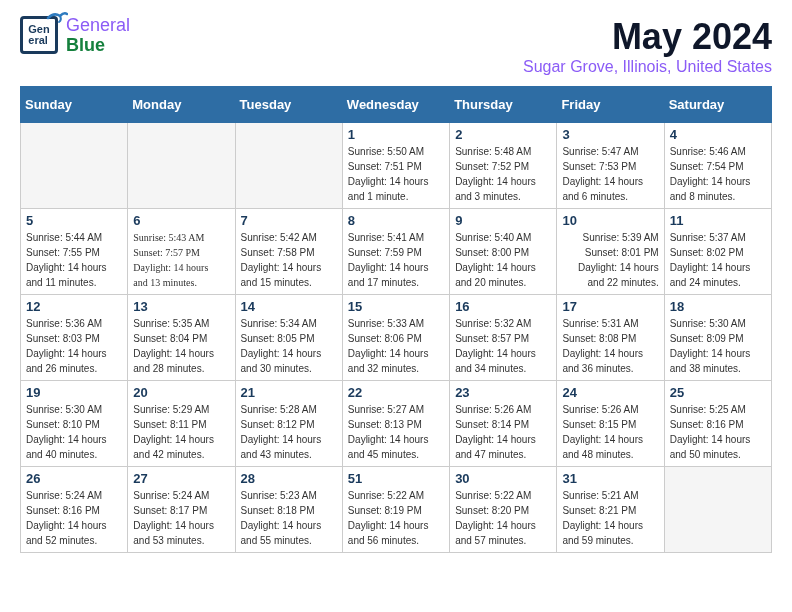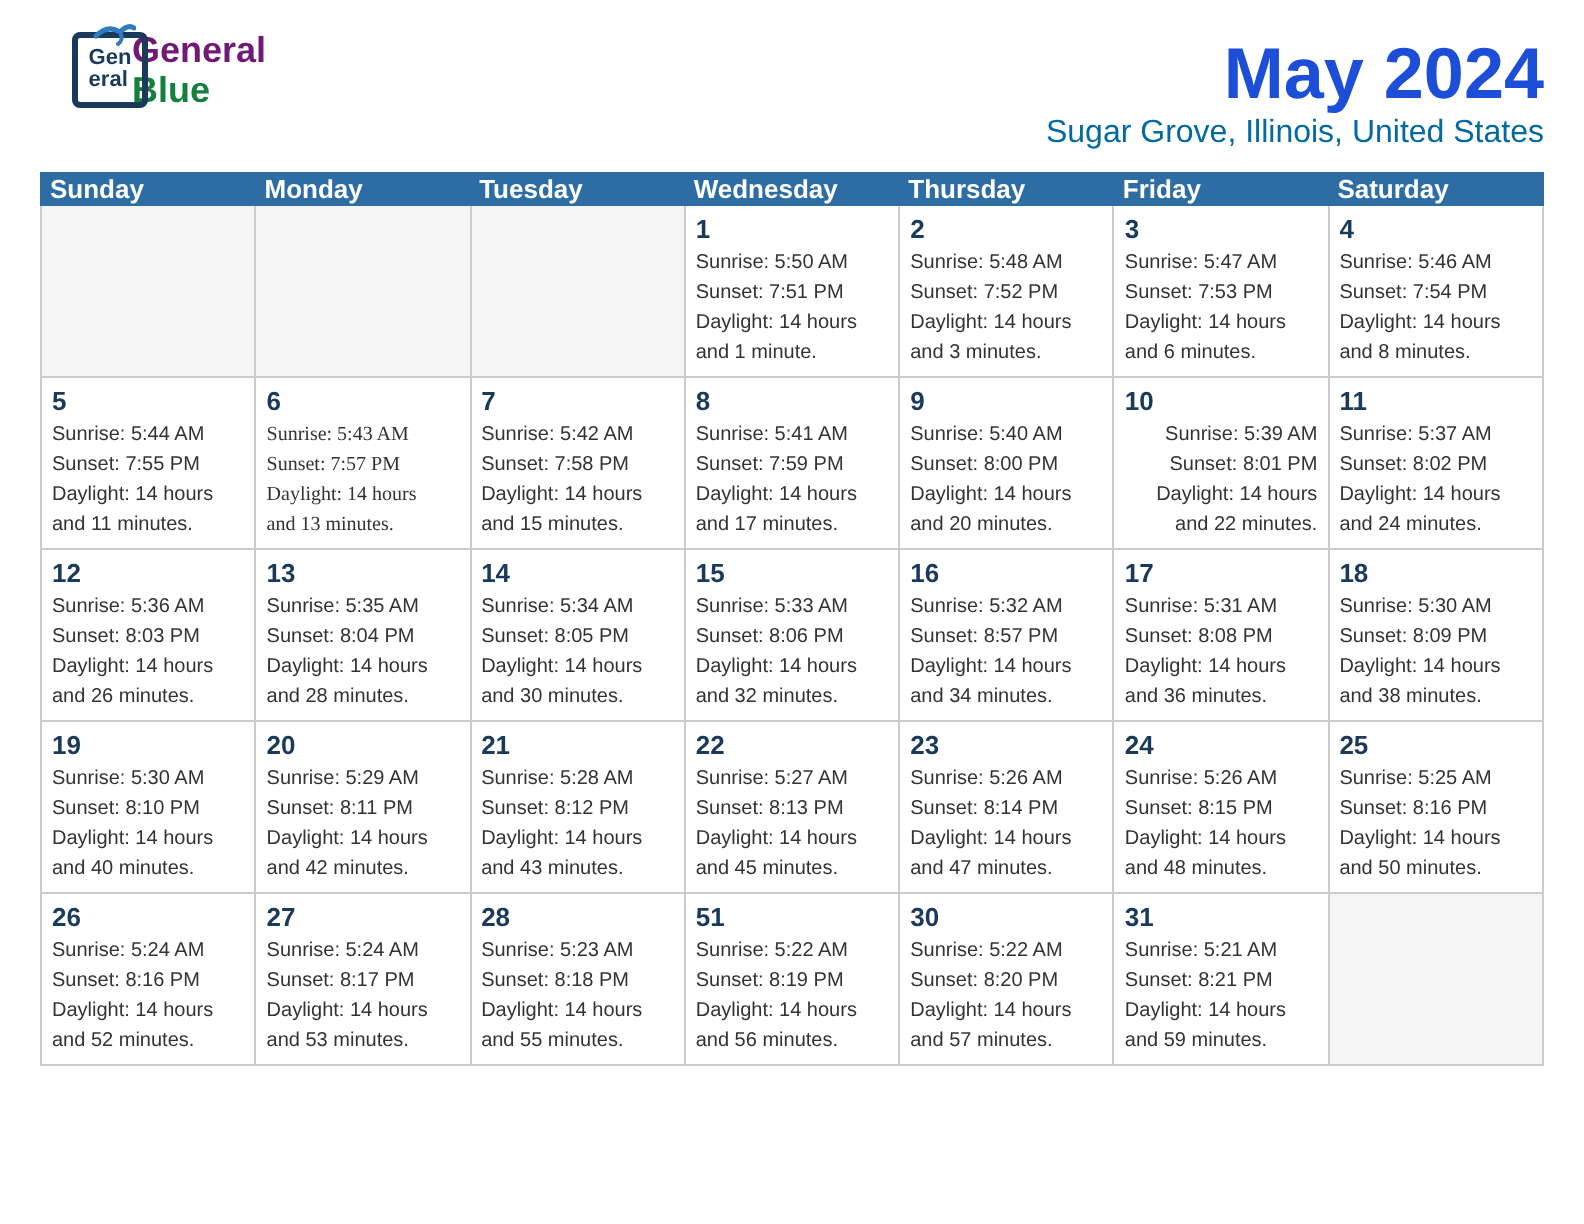--- a/index.html
+++ b/index.html
@@ -20,35 +20,35 @@
       display: flex;
       flex-direction: column;
       align-items: flex-start;
     }
     .title-area {
       text-align: right;
     }
     .main-title {
       font-size: 36px;
       font-weight: bold;
-      color: #1d4ed8;
+      color: #0f172a;
     }
     .subtitle {
       font-size: 16px;
-      color: #0369a1;
+      color: #8b5cf6;
     }
     .calendar {
       width: 100%;
       border-collapse: collapse;
       font-size: 11px;
     }
     .calendar th {
       background: #2e6da4;
       color: #fff;
-      padding: 0 4px;
+      padding: 10px 4px;
       text-align: left;
       font-size: 13px;
       font-weight: bold;
       border: 1px solid #2e6da4;
     }
     .calendar td {
       border: 1px solid #ccc;
       vertical-align: top;
       padding: 4px 5px;
       width: calc(100% / 7);
@@ -76,31 +76,31 @@
       background: #f0f4f8;
     }
   </style>
 </head>
 <body>
 
 <div class="header-area">
   <div class="logo">
     <div style="display:flex;align-items:center;gap:4px;">
       <div style="position:relative;width:40px;height:40px;">
-        <div style="position:absolute;top:0;left:16px;width:38px;height:38px;border:3px solid #1a3a5c;border-radius:4px;display:flex;align-items:center;justify-content:center;">
+        <div style="position:absolute;top:0;left:0;width:38px;height:38px;border:3px solid #1a3a5c;border-radius:4px;display:flex;align-items:center;justify-content:center;">
           <span style="font-size:11px;font-weight:bold;color:#1a3a5c;line-height:1;">Gen<br>eral</span>
         </div>
 
         <svg style="position:absolute;top:-6px;right:-8px;" width="22" height="16" viewBox="0 0 22 16">
           <path d="M2 8 Q8 2 14 6 Q18 2 21 4" stroke="#2e7bbf" stroke-width="2.5" fill="none" stroke-linecap="round"></path>
           <path d="M14 6 Q16 10 13 12" stroke="#2e7bbf" stroke-width="2" fill="none" stroke-linecap="round"></path>
         </svg>
       </div>
       <div style="margin-left:2px;">
-        <div style="font-size:18px;font-weight:bold;color:#701a75;line-height:1.1;">General</div>
+        <div style="font-size:18px;font-weight:normal;color:#8b5cf6;line-height:1.1;">General</div>
         <div style="font-size:18px;font-weight:bold;color:#15803d;line-height:1.1;">Blue</div>
       </div>
     </div>
   </div>
   <div class="title-area">
     <div class="main-title">May 2024</div>
     <div class="subtitle">Sugar Grove, Illinois, United States</div>
   </div>
 </div>
 

